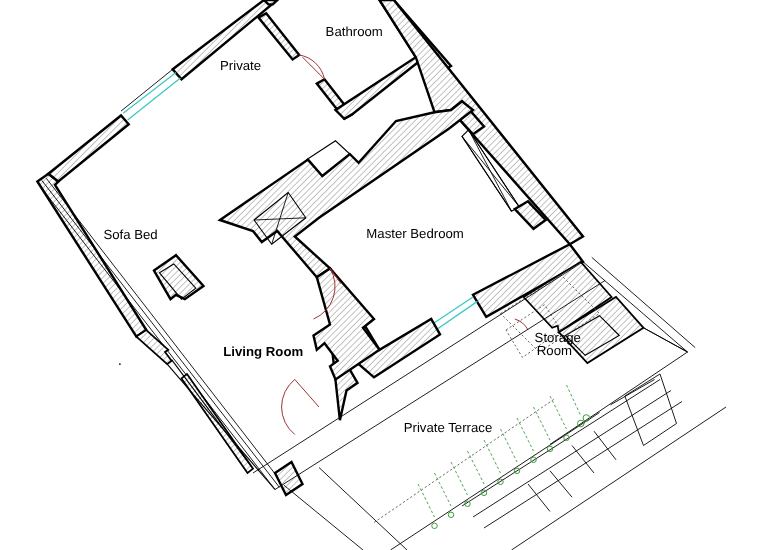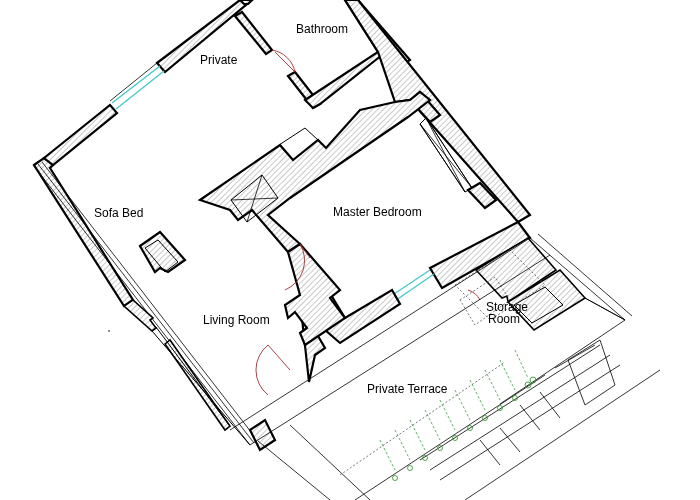--- a/index.html
+++ b/index.html
@@ -160,14 +160,14 @@
 </svg>
 
 <div class="room-label" style="left:200px; top:54px;">Private</div>
 <div class="room-label" style="left:296px; top:23px;">Bathroom</div>
 <div class="room-label" style="left:94px; top:191px;margin-top:16px;">Sofa Bed</div>
 <div class="room-label" style="left:333px; top:206px;">Master Bedroom</div>
 <div class="room-label" style="left:486px; top:259px; width:36px;margin-top:42px;">
   <div>Storage</div>
   <div>Room</div>
 </div>
-<div class="room-label" style="left:203px; top:314px;">Living Room</div>
+<div class="room-label" style="left:203px; top:314px;font-weight:bold;">Living Room</div>
 <div class="room-label" style="left:367px; top:383px;">Private Terrace</div>
 
 </body></html>

